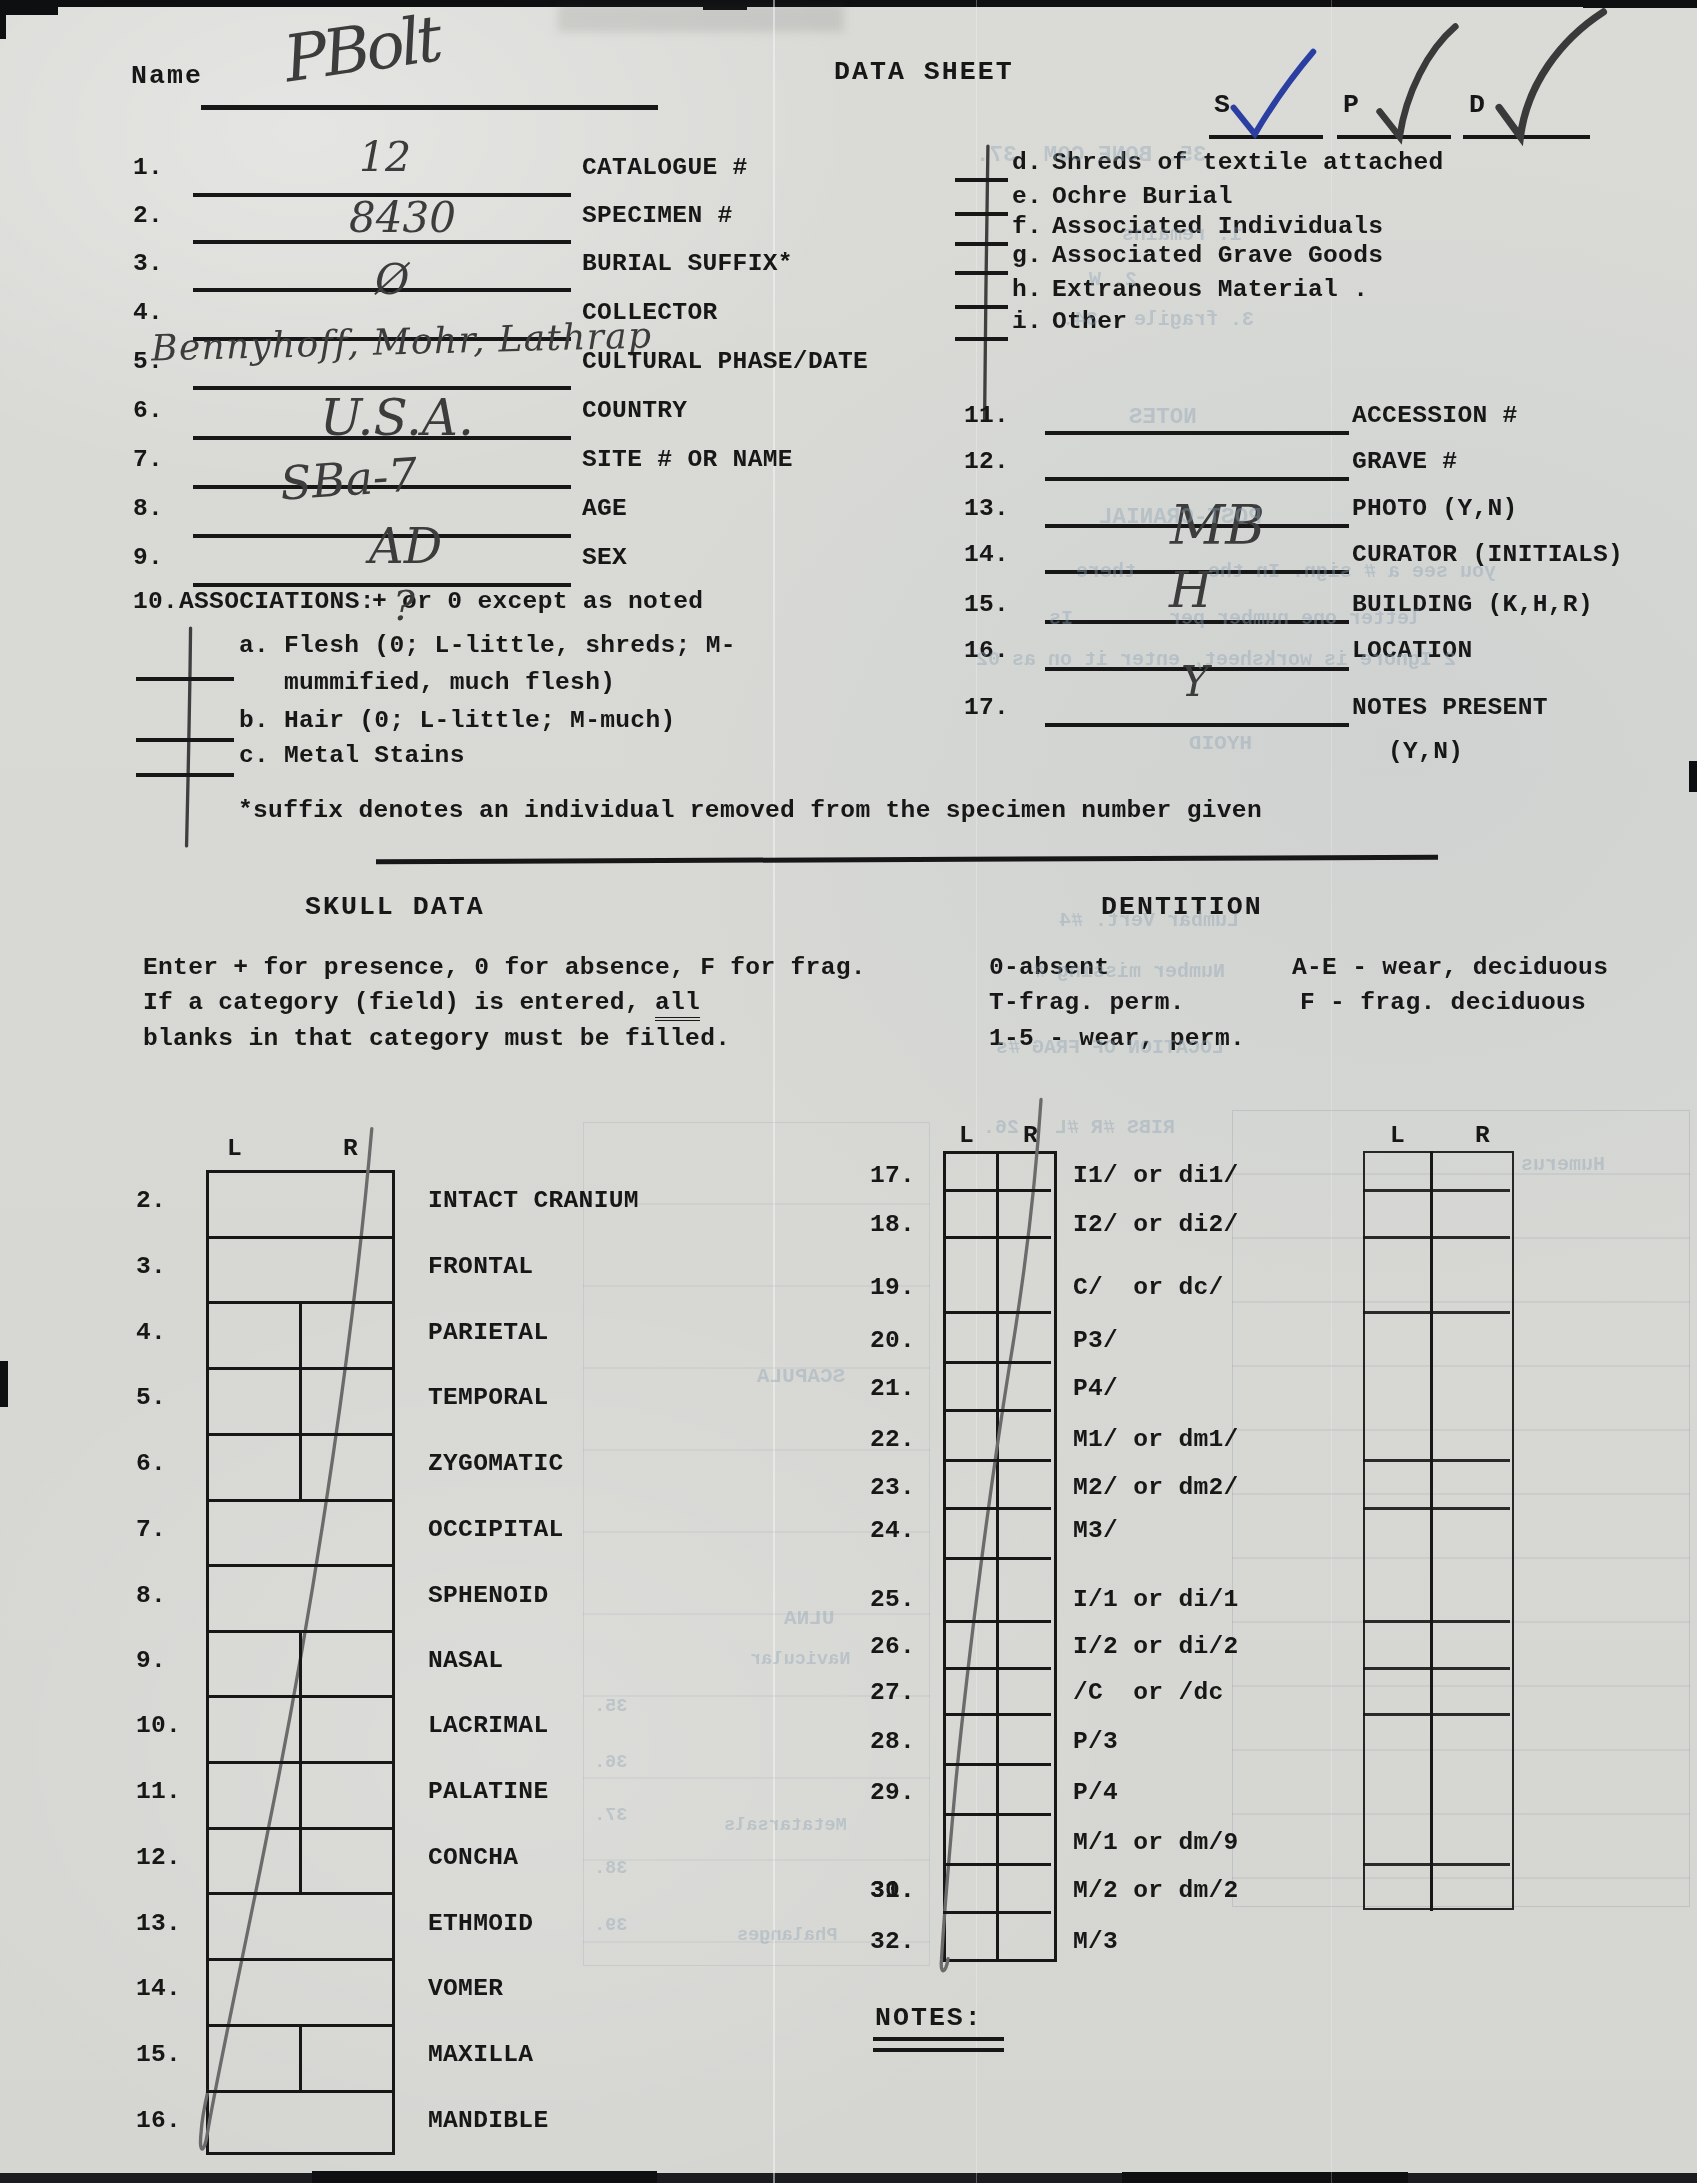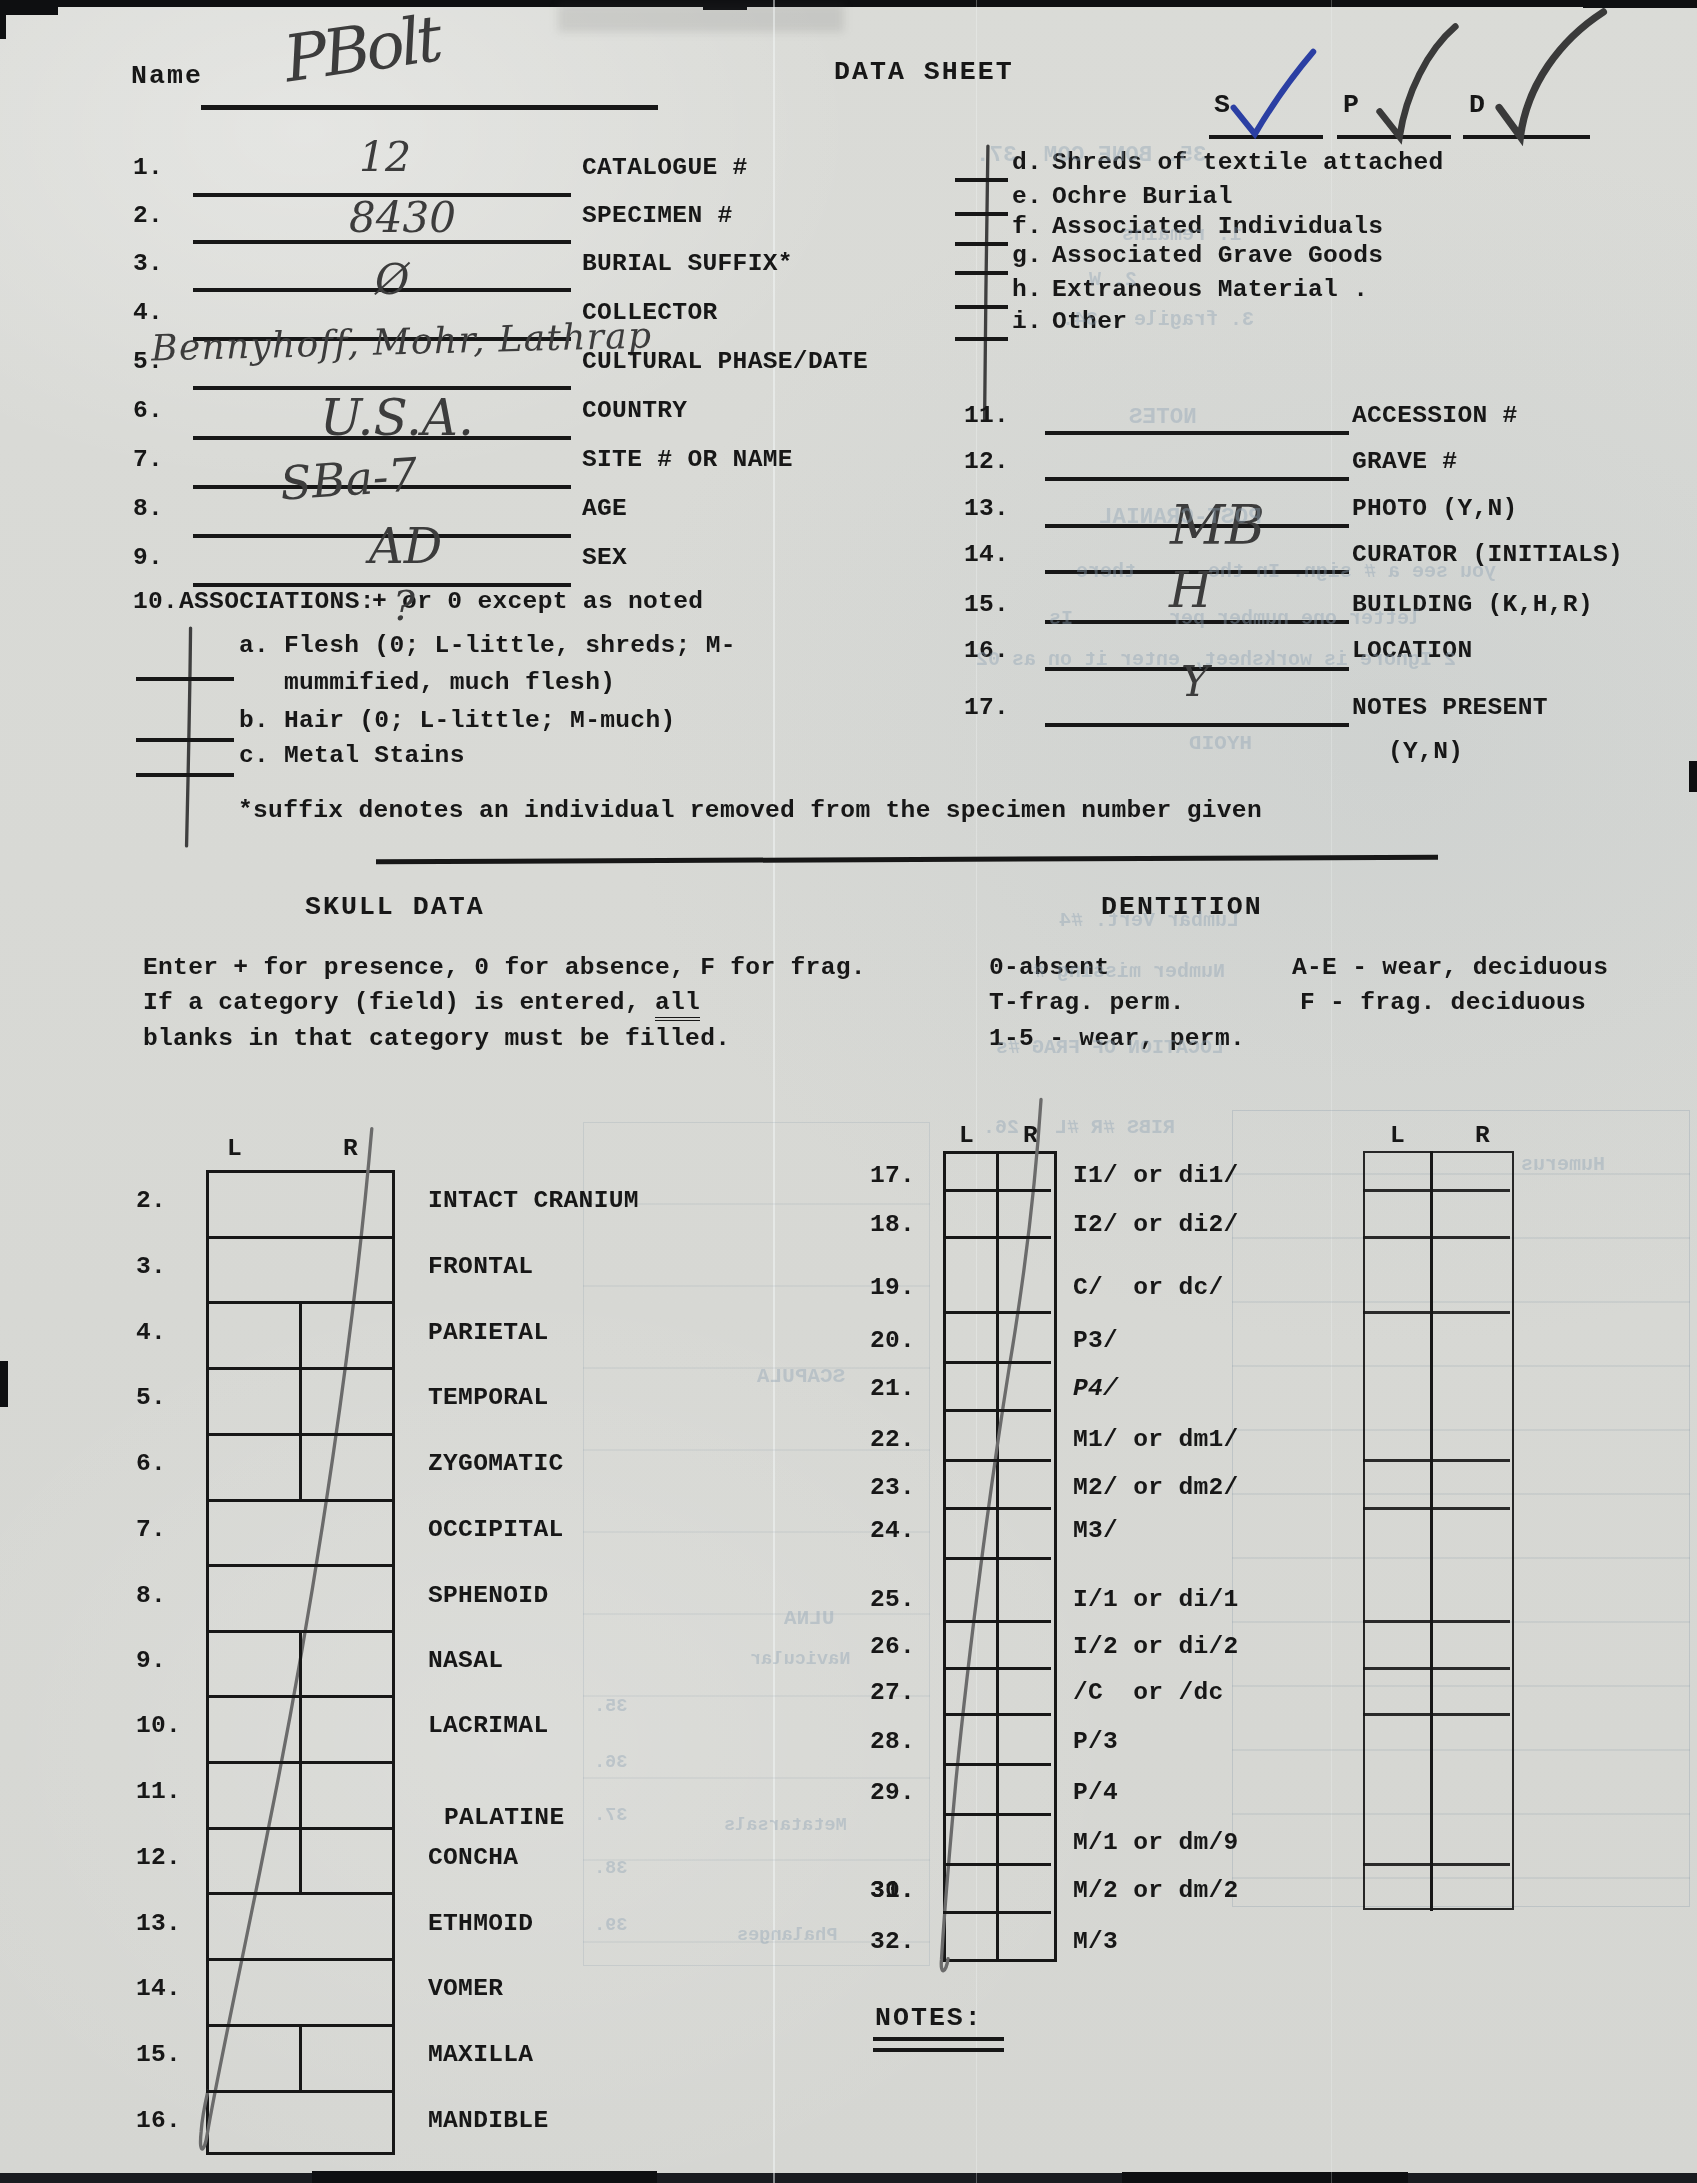--- a/index.html
+++ b/index.html
@@ -223,21 +223,21 @@
     <div class="ln thin" style="left: 206px; top: 1630px; width: 189px; height: 2.7px;"></div>
     <div class="t" style="left: 136px; top: 1647px;">9.</div>
     <div class="t" style="left: 428px; top: 1647px;">NASAL</div>
     <div class="vln" style="left: 299px; top: 1630px; height: 67px;"></div>
     <div class="ln thin" style="left: 206px; top: 1695px; width: 189px; height: 2.7px;"></div>
     <div class="t" style="left: 136px; top: 1712px;">10.</div>
     <div class="t" style="left: 428px; top: 1712px;">LACRIMAL</div>
     <div class="vln" style="left: 299px; top: 1695px; height: 67px;"></div>
     <div class="ln thin" style="left: 206px; top: 1761px; width: 189px; height: 2.7px;"></div>
     <div class="t" style="left: 136px; top: 1778px;">11.</div>
-    <div class="t" style="left: 444px; top: 1778px; margin-top: 26px;">PALATINE</div>
+    <div class="t" style="left: 428px; top: 1778px;">PALATINE</div>
     <div class="vln" style="left: 299px; top: 1761px; height: 67px;"></div>
     <div class="ln thin" style="left: 206px; top: 1827px; width: 189px; height: 2.7px;"></div>
     <div class="t" style="left: 136px; top: 1844px;">12.</div>
     <div class="t" style="left: 428px; top: 1844px;">CONCHA</div>
     <div class="vln" style="left: 299px; top: 1827px; height: 67px;"></div>
     <div class="ln thin" style="left: 206px; top: 1892px; width: 189px; height: 2.7px;"></div>
     <div class="t" style="left: 136px; top: 1910px;">13.</div>
     <div class="t" style="left: 428px; top: 1910px;">ETHMOID</div>
     <div class="ln thin" style="left: 206px; top: 1958px; width: 189px; height: 2.7px;"></div>
     <div class="t" style="left: 136px; top: 1975px;">14.</div>
@@ -256,21 +256,21 @@
     <div class="t" style="left: 870px; top: 1211px;">18.</div>
     <div class="t" style="left: 1073px; top: 1211px;">I2/ or di2/</div>
     <div class="ln thin" style="left: 943px; top: 1311px; width: 108px; height: 2.7px;"></div>
     <div class="t" style="left: 870px; top: 1274px;">19.</div>
     <div class="t" style="left: 1073px; top: 1274px;">C/  or dc/</div>
     <div class="ln thin" style="left: 943px; top: 1361px; width: 108px; height: 2.7px;"></div>
     <div class="t" style="left: 870px; top: 1327px;">20.</div>
     <div class="t" style="left: 1073px; top: 1327px;">P3/</div>
     <div class="ln thin" style="left: 943px; top: 1409px; width: 108px; height: 2.7px;"></div>
     <div class="t" style="left: 870px; top: 1375px;">21.</div>
-    <div class="t" style="left: 1073px; top: 1375px; font-style: italic;">P4/</div>
+    <div class="t" style="left: 1073px; top: 1375px;">P4/</div>
     <div class="ln thin" style="left: 943px; top: 1459px; width: 108px; height: 2.7px;"></div>
     <div class="t" style="left: 870px; top: 1426px;">22.</div>
     <div class="t" style="left: 1073px; top: 1426px;">M1/ or dm1/</div>
     <div class="ln thin" style="left: 943px; top: 1507px; width: 108px; height: 2.7px;"></div>
     <div class="t" style="left: 870px; top: 1474px;">23.</div>
     <div class="t" style="left: 1073px; top: 1474px;">M2/ or dm2/</div>
     <div class="ln thin" style="left: 943px; top: 1557px; width: 108px; height: 2.7px;"></div>
     <div class="t" style="left: 870px; top: 1517px;">24.</div>
     <div class="t" style="left: 1073px; top: 1517px;">M3/</div>
     <div class="ln thin" style="left: 943px; top: 1620px; width: 108px; height: 2.7px;"></div>

